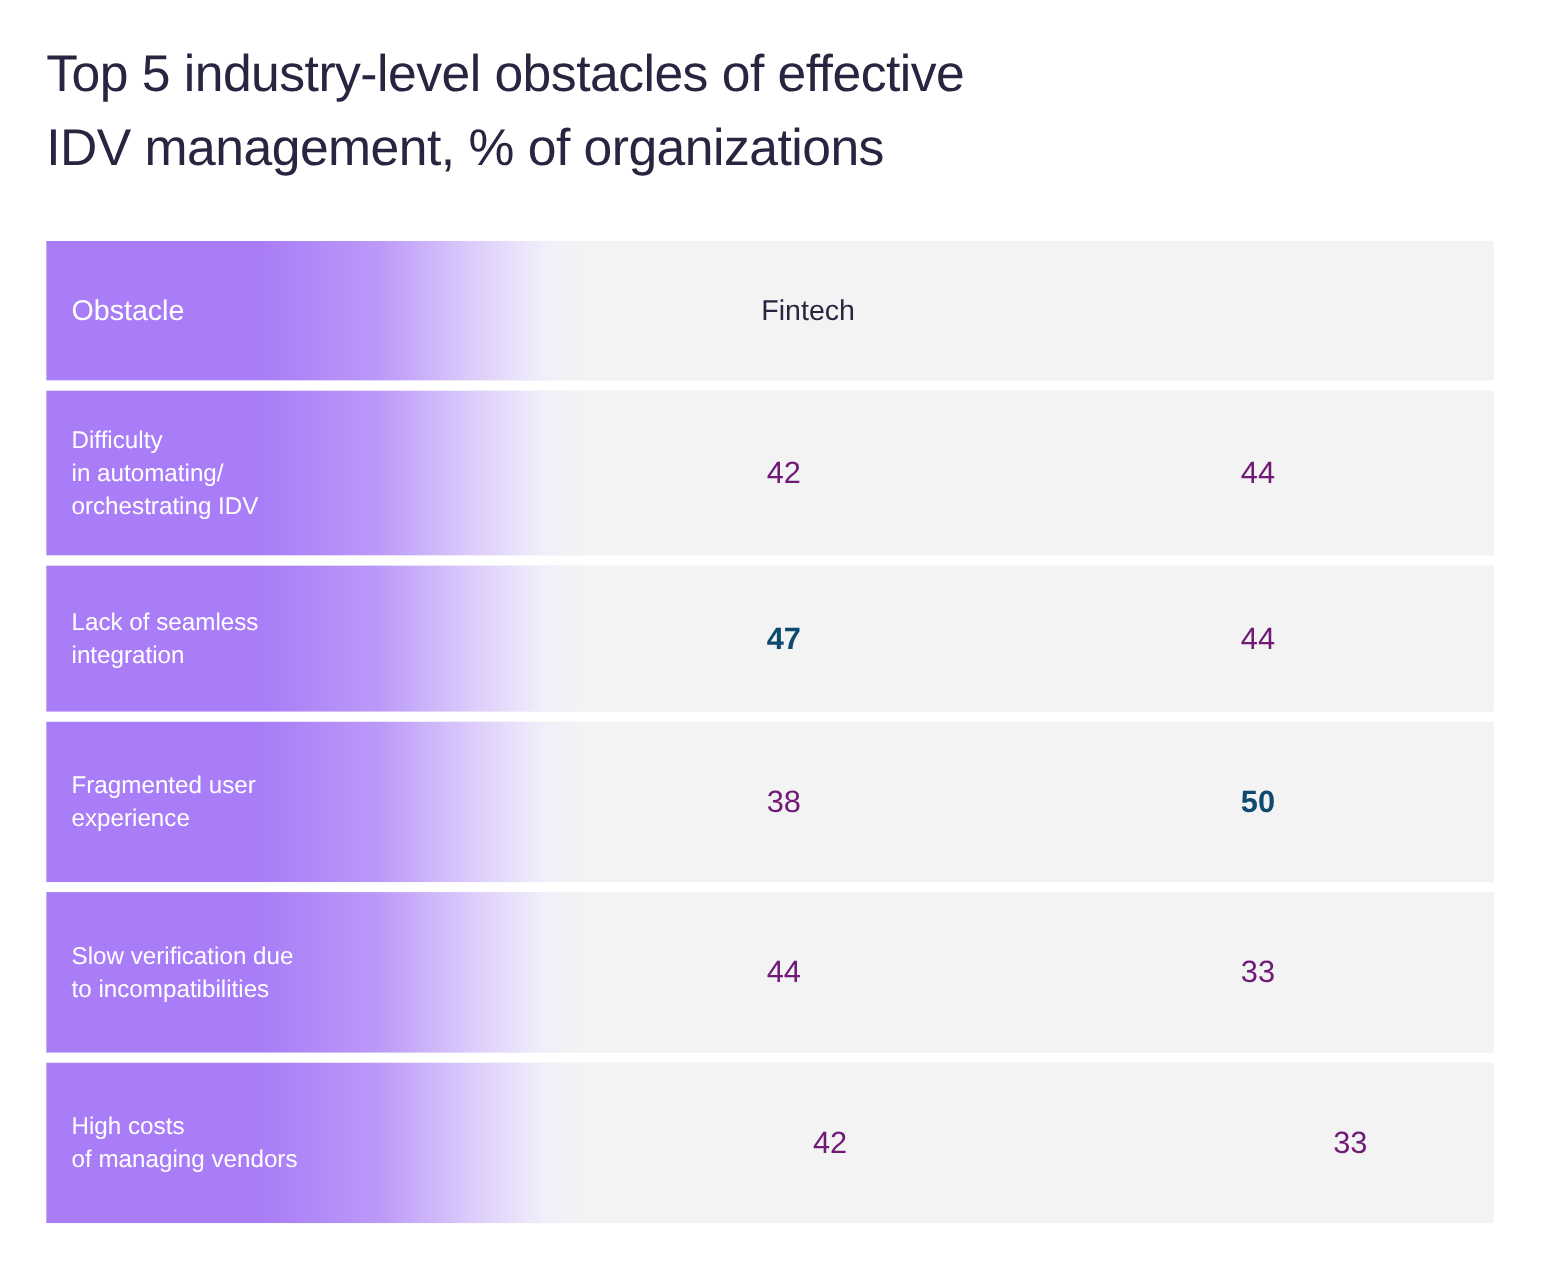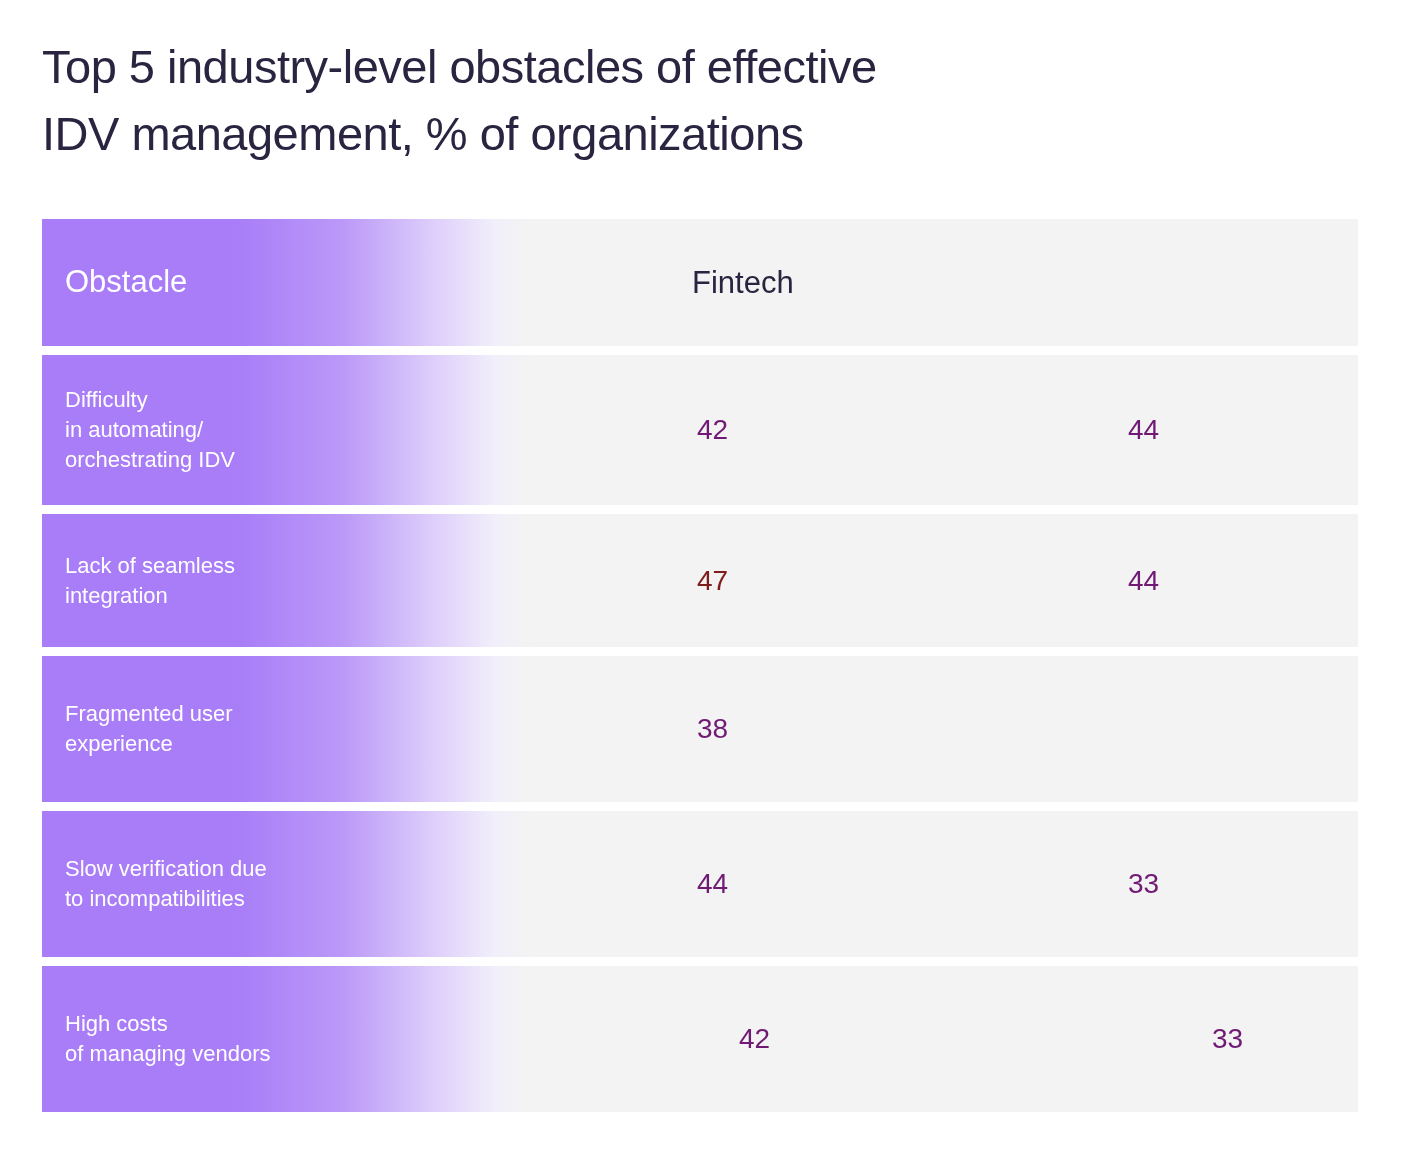--- a/index.html
+++ b/index.html
@@ -112,27 +112,27 @@
     width: 436px;
     padding-left: 168px;
   }
   .col-fintech {
     flex: 1 1 auto;
     padding-left: 163px;
   }
 
   .row-header .cell-obstacle,
   .row-header .cell-value {
-    font-size: 31px;
+    font-size: 26px;
   }
   .row-header .cell-value { color: #2a2440; }
 
   .value-highlight {
-    color: #7f1d1d;
-    font-weight: 400;
+    color: #0c4a6e;
+    font-weight: 700;
   }
 </style>
 </head>
 <body>
 
 <div class="page">
 
   <h1 class="chart-title">Top 5 industry-level obstacles of effective
 IDV management, % of organizations</h1>
 
@@ -155,20 +155,21 @@
       <div class="cell-obstacle">Lack of seamless
 integration</div>
       <div class="cell-value col-banking value-highlight">47</div>
       <div class="cell-value col-fintech">44</div>
     </div>
 
     <div class="row row-data-2b">
       <div class="cell-obstacle">Fragmented user
 experience</div>
       <div class="cell-value col-banking">38</div>
+      <div class="cell-value col-fintech value-highlight">50</div>
     </div>
 
     <div class="row row-data-2b">
       <div class="cell-obstacle">Slow verification due
 to incompatibilities</div>
       <div class="cell-value col-banking">44</div>
       <div class="cell-value col-fintech">33</div>
     </div>
 
     <div class="row row-data-2b">

